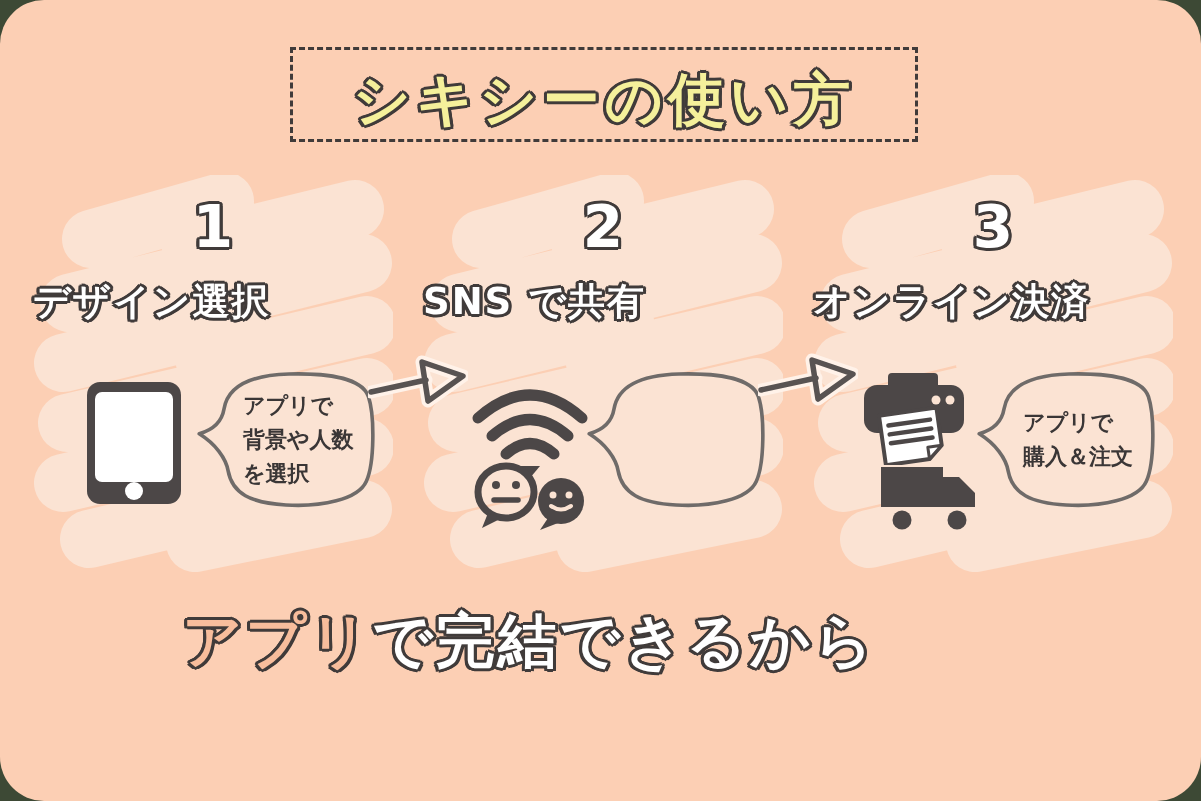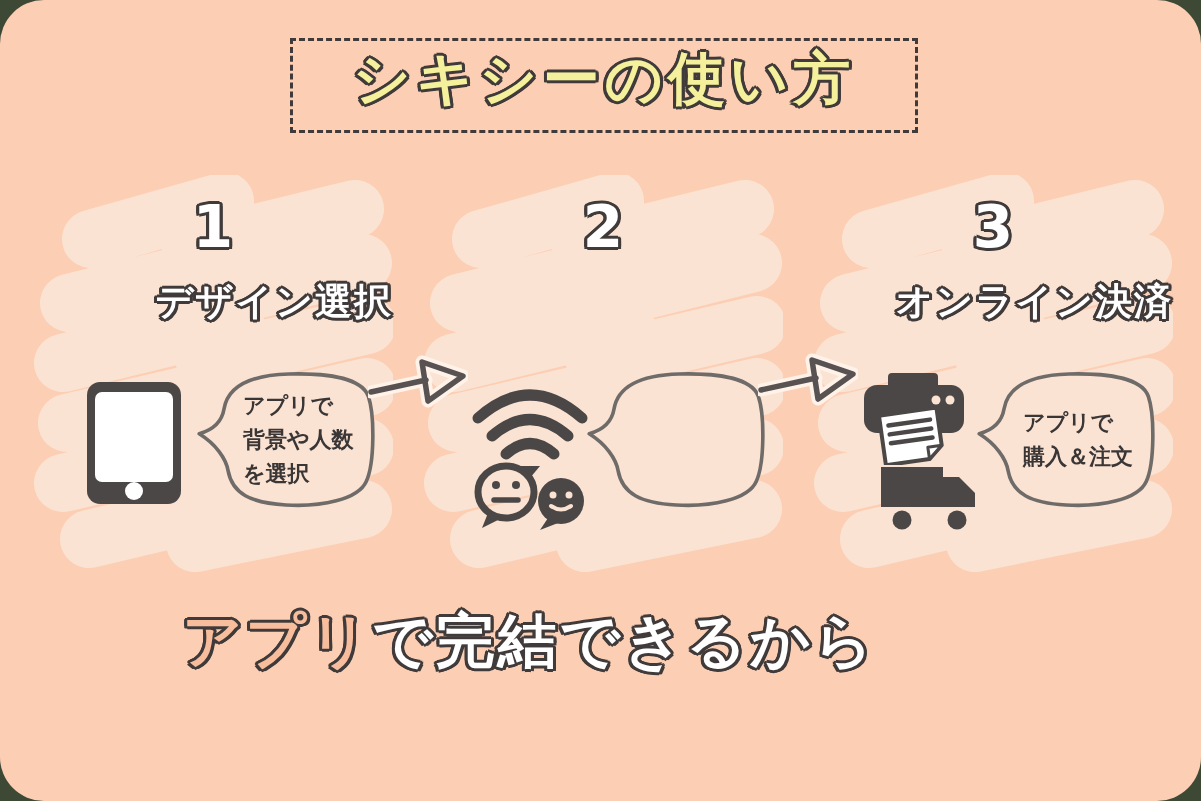--- a/index.html
+++ b/index.html
@@ -30,43 +30,43 @@
   .stroke{
     text-shadow:
       3px 0 0 var(--dark), -3px 0 0 var(--dark),
       0 3px 0 var(--dark), 0 -3px 0 var(--dark),
       2.2px 2.2px 0 var(--dark), -2.2px 2.2px 0 var(--dark),
       2.2px -2.2px 0 var(--dark), -2.2px -2.2px 0 var(--dark),
       3px 1.5px 0 var(--dark), -3px 1.5px 0 var(--dark),
       3px -1.5px 0 var(--dark), -3px -1.5px 0 var(--dark);
   }
   .title-box{
-    position:absolute;left:290px;top:38px;width:628px;height:95px;
+    position:absolute;left:290px;top:47px;width:628px;height:95px;
     border:3px dashed var(--dark);
-    display:flex;align-items:flex-start;justify-content:center;
+    display:flex;align-items:flex-end;justify-content:center;
   }
   .title{
     font-size:57px;font-weight:bold;color:var(--yellow);
     letter-spacing:5px;white-space:nowrap;
   }
   .card{
     position:absolute;top:175px;width:360px;height:415px;
   }
   .card-1{left:33px;}
   .card-2{left:423px;}
   .card-3{left:813px;}
   .scribble{position:absolute;left:0;top:0;width:100%;height:100%;}
   .scribble path{stroke:var(--card);stroke-width:58;stroke-linecap:round;fill:none;}
   .step-number{
     position:absolute;left:0;top:18px;width:100%;
     text-align:center;font-size:58px;font-weight:bold;color:#fff;
   }
   .step-label{
     position:absolute;left:0;top:102px;width:100%;
-    text-align:right;font-size:37px;font-weight:bold;color:#fff;
+    text-align:left;font-size:37px;font-weight:bold;color:#fff;
     letter-spacing:2px;white-space:nowrap;
   }
   .icon{position:absolute;}
   .bubble{position:absolute;left:158px;top:192px;width:196px;height:146px;}
   .bubble-bg{position:absolute;left:0;top:0;width:100%;height:100%;}
   .bubble-bg path{fill:var(--card);stroke:var(--bubble-stroke);stroke-width:3.5;stroke-linejoin:round;}
   .bubble-text{
     position:absolute;left:52px;top:0;right:8px;height:100%;
     display:flex;align-items:center;
     font-size:22px;font-weight:bold;color:#3a3636;
@@ -110,20 +110,21 @@
 背景や人数
 を選択</div>
     </div>
   </section>
 
   <section class="card card-2">
     <svg class="scribble" viewBox="0 0 360 415" aria-hidden="true">
       <path d="M58 64 L192 26 M158 74 L322 34 M36 128 L206 86 M178 126 L330 88 M30 188 L202 146 M172 188 L334 150 M34 248 L206 208 M176 248 L334 212 M30 308 L202 268 M172 310 L332 272 M56 364 L216 326 M162 368 L330 334"></path>
     </svg>
     <div class="step-number stroke">2</div>
+    <div class="step-label stroke">SNS で共有</div>
     <svg class="icon" style="left:45px;top:195px;width:135px;height:160px;" viewBox="0 0 135 160" aria-hidden="true">
       <g stroke="#4c4747" fill="none" stroke-linecap="round">
         <path d="M10 48 Q62 2 114 48" stroke-width="11"></path>
         <path d="M24 66 Q62 33 100 66" stroke-width="11"></path>
         <path d="M38 84 Q62 63 86 84" stroke-width="11"></path>
       </g>
       <path d="M52 96 L72 96 L62 108 Z" fill="#4c4747"></path>
       <ellipse cx="38" cy="122" rx="28" ry="26" fill="none" stroke="#4c4747" stroke-width="7"></ellipse>
       <path d="M20 143 L14 158 L34 148 Z" fill="#4c4747"></path>
       <circle cx="28" cy="115" r="4" fill="#4c4747"></circle>

